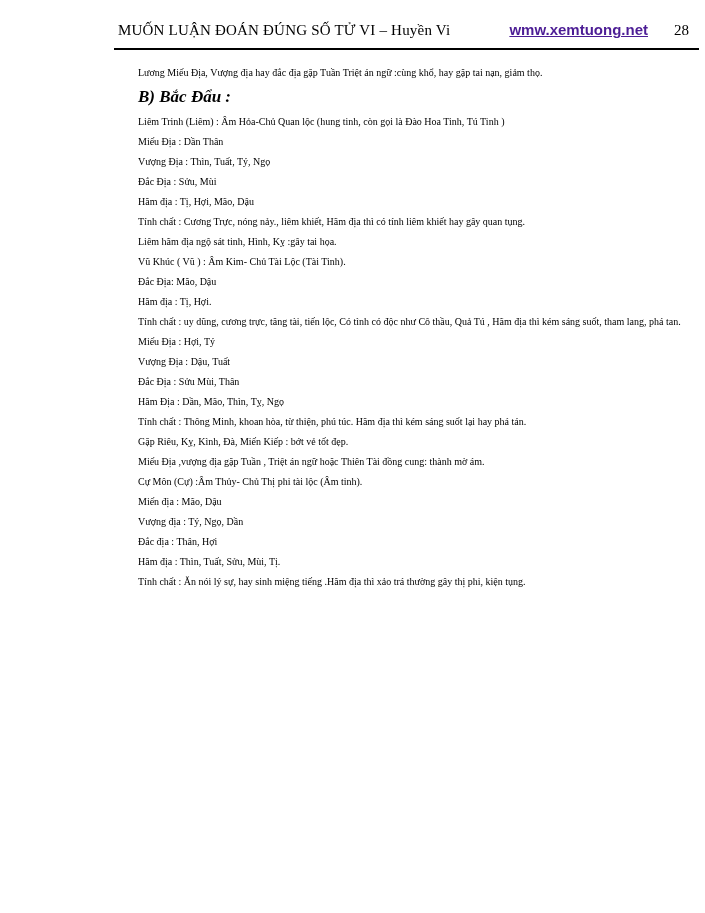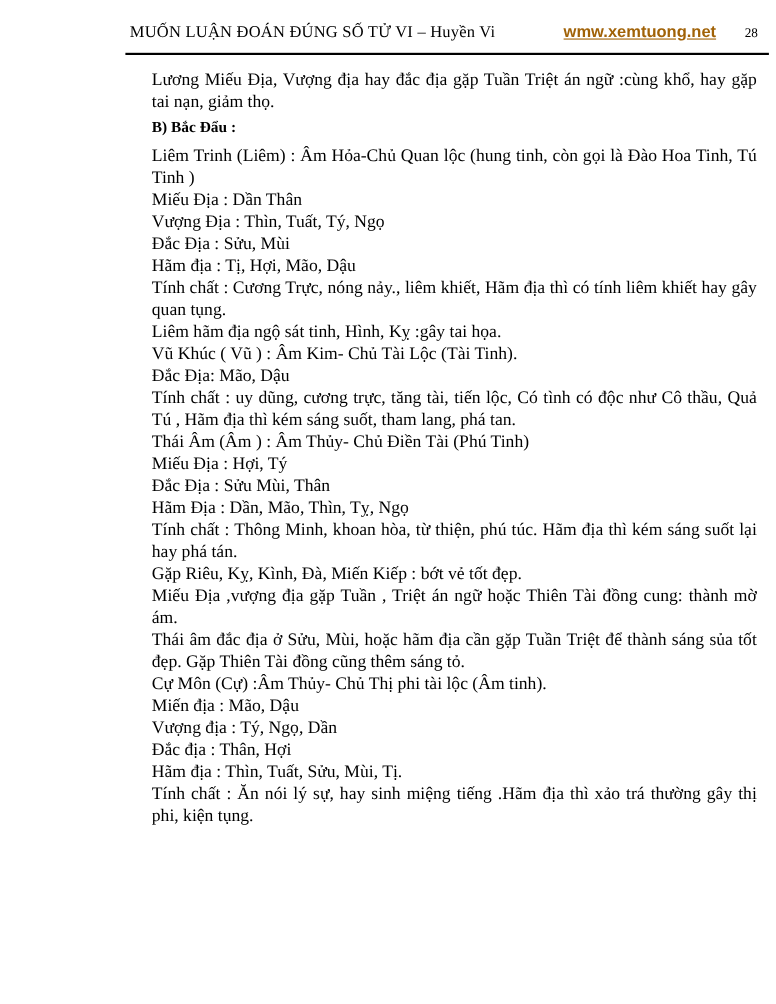--- a/index.html
+++ b/index.html
@@ -37,76 +37,77 @@
   }
   .header-link {
     font-family: "Liberation Sans", "DejaVu Sans", sans-serif;
     font-weight: bold;
     font-size: 15px;
     color: #0000ff;
     text-decoration: underline;
     cursor: pointer;
   }
   .page-number {
-    font-size: 12px;
+    font-size: 15px;
   }
   .header-rule {
     height: 2px;
     background: #000000;
     margin: 9px 54px 0 66px;
   }
   .content {
     margin: 13px 65px 0 90px;
   }
   .body-para {
     margin: 0;
-    font-size: 16px;
+    font-size: 10px;
     line-height: 20px;
     text-align: justify;
   }
   .section-heading {
     margin: 2px 0 3px 0;
-    font-size: 14px;
+    font-size: 17px;
     font-weight: bold;
     line-height: 24px;
+    font-style: italic;
   }
 </style>
 </head>
 <body>
 
 <div class="page">
   <div class="header">
     <span class="header-title">MUỐN LUẬN ĐOÁN ĐÚNG SỐ TỬ VI – Huyền Vi</span>
     <span class="header-right">
-      <a class="header-link" style="color: #a16207;">wmw.xemtuong.net</a>
+      <a class="header-link" style="color: #4c1d95;">wmw.xemtuong.net</a>
       <span class="page-number">28</span>
     </span>
   </div>
   <div class="header-rule"></div>
   <div class="content">
       <p class="body-para">Lương Miếu Địa, Vượng địa hay đắc địa gặp Tuần Triệt án ngữ :cùng khổ, hay gặp tai nạn, giảm thọ.</p>
       <p class="section-heading">B) Bắc Đẩu :</p>
       <p class="body-para">Liêm Trinh (Liêm) : Âm Hỏa-Chủ Quan lộc (hung tinh, còn gọi là Đào Hoa Tinh, Tú Tinh )</p>
       <p class="body-para">Miếu Địa : Dần Thân</p>
       <p class="body-para">Vượng Địa : Thìn, Tuất, Tý, Ngọ</p>
       <p class="body-para">Đắc Địa : Sửu, Mùi</p>
       <p class="body-para">Hãm địa : Tị, Hợi, Mão, Dậu</p>
       <p class="body-para">Tính chất : Cương Trực, nóng nảy., liêm khiết, Hãm địa thì có tính liêm khiết hay gây quan tụng.</p>
       <p class="body-para">Liêm hãm địa ngộ sát tinh, Hình, Kỵ :gây tai họa.</p>
       <p class="body-para">Vũ Khúc ( Vũ ) : Âm Kim- Chủ Tài Lộc (Tài Tinh).</p>
       <p class="body-para">Đắc Địa: Mão, Dậu</p>
+      <p class="body-para">Hãm địa : Tị, Hợi.</p>
       <p class="body-para">Tính chất : uy dũng, cương trực, tăng tài, tiến lộc, Có tình có độc như Cô thầu, Quả Tú , Hãm địa thì kém sáng suốt, tham lang, phá tan.</p>
-      <p class="body-para">Thái Âm (Âm ) : Âm Thủy- Chủ Điền Tài (Phú Tinh)</p>
       <p class="body-para">Miếu Địa : Hợi, Tý</p>
+      <p class="body-para">Vượng Địa : Dậu, Tuất</p>
       <p class="body-para">Đắc Địa : Sửu Mùi, Thân</p>
       <p class="body-para">Hãm Địa : Dần, Mão, Thìn, Tỵ, Ngọ</p>
       <p class="body-para">Tính chất : Thông Minh, khoan hòa, từ thiện, phú túc. Hãm địa thì kém sáng suốt lại hay phá tán.</p>
       <p class="body-para">Gặp Riêu, Kỵ, Kình, Đà, Miến Kiếp  : bớt vẻ tốt đẹp.</p>
       <p class="body-para">Miếu Địa ,vượng địa gặp Tuần , Triệt án ngữ  hoặc Thiên Tài đồng cung: thành mờ ám.</p>
-      <p class="body-para">Thái âm đắc địa ở Sửu, Mùi, hoặc hãm địa cần gặp Tuần Triệt để thành sáng sủa tốt đẹp. Gặp Thiên Tài đồng cũng thêm sáng tỏ.</p>
       <p class="body-para">Cự Môn (Cự) :Âm Thủy- Chủ Thị phi tài lộc (Âm tinh).</p>
       <p class="body-para">Miến địa : Mão, Dậu</p>
       <p class="body-para">Vượng địa : Tý, Ngọ, Dần</p>
       <p class="body-para">Đắc địa : Thân, Hợi</p>
       <p class="body-para">Hãm địa : Thìn, Tuất, Sửu, Mùi, Tị.</p>
       <p class="body-para">Tính chất : Ăn nói lý sự, hay sinh miệng tiếng .Hãm địa thì xảo trá thường gây thị phi, kiện tụng.</p>
     </div>
 </div>
 
 </body></html>

